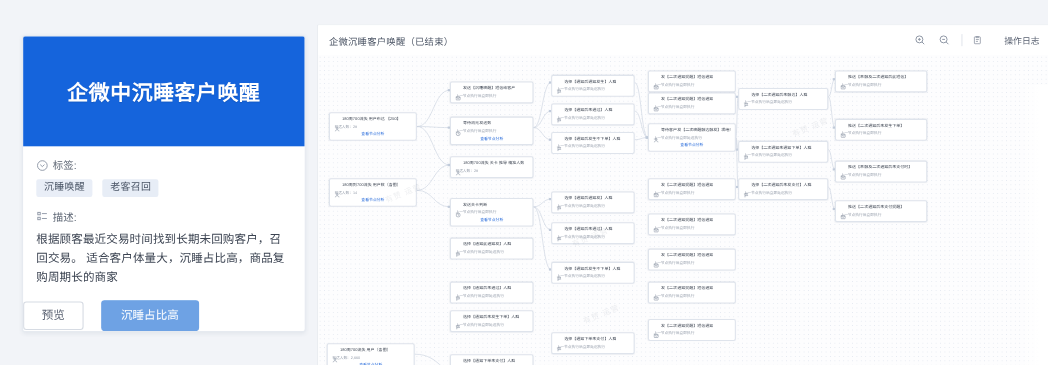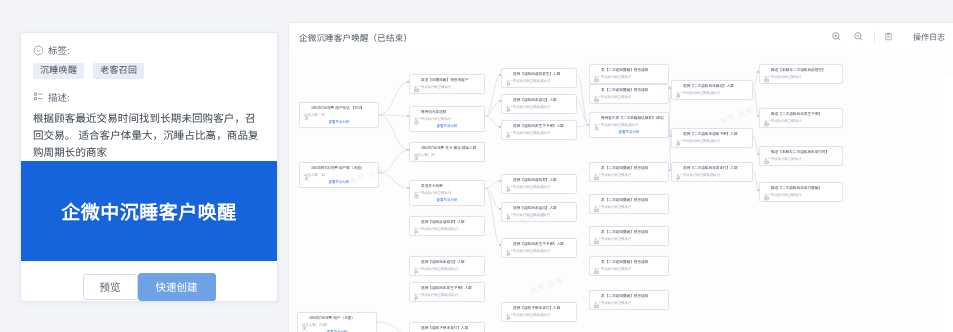--- a/index.html
+++ b/index.html
@@ -39,21 +39,21 @@
     letter-spacing:.3px;
   }
   .tag.alt{background:#e7edf6;}
 
   .desc-text{
     font-size:10.5px;color:#3c4452;line-height:1.62;margin-top:2px;
     letter-spacing:.1px;
   }
 
   #promo-actions{
-    display:flex;justify-content:center;align-items:center;gap:0;
+    display:flex;align-items:center;gap:16px;
     padding:12px 0 14px 0;
   }
   .btn{
     font-size:10.5px;border-radius:3px;cursor:pointer;line-height:1;
     display:inline-flex;align-items:center;justify-content:center;
   }
   .btn-ghost{
     background:#fff;border:1px solid #d6dbe3;color:#5a6272;
     padding:7px 16px;
   }
@@ -127,20 +127,24 @@
   #strip-bottom{
     position:absolute;left:0;right:0;bottom:0;height:22px;background:#f2f4f8;
   }
 </style>
 </head>
 <body>
 
 <div id="root">
 
   <div id="promo-card">
+
+    <div id="promo-banner">
+      <div class="ttl">企微中沉睡客户唤醒</div>
+    </div>
 
     <div id="promo-body">
 
       <div class="sec-label">
         <span class="gl">
           <svg viewBox="0 0 16 16" width="11" height="11" fill="none" stroke="currentColor" stroke-width="1.2">
             <circle cx="8" cy="8" r="6.4"></circle>
               <path d="M5.2 6.8L8 9.4l2.8-2.6"></path>
           </svg>
         </span>
@@ -159,27 +163,23 @@
               <rect x="2" y="9.5" width="3.2" height="3.2"></rect>
             <path d="M7.4 4.6h6.6M7.4 11.1h6.6"></path>
           </svg>
         </span>
         <span>描述:</span>
       </div>
 
       <div class="desc-text">根据顾客最近交易时间找到长期未回购客户，召回交易。 适合客户体量大，沉睡占比高，商品复购周期长的商家</div>
     </div>
 
-    <div id="promo-banner">
-      <div class="ttl">企微中沉睡客户唤醒</div>
-    </div>
-
     <div id="promo-actions">
       <button class="btn btn-ghost">预览</button>
-      <button class="btn btn-primary">快速创建</button>
+      <button class="btn btn-primary">沉睡占比高</button>
     </div>
   </div>
 
   <div id="flow-panel">
 
     <div id="flow-header">
       <div id="flow-title">企微沉睡客户唤醒（已结束）</div>
 
       <div id="flow-tools">
         <span class="tool-ico">

